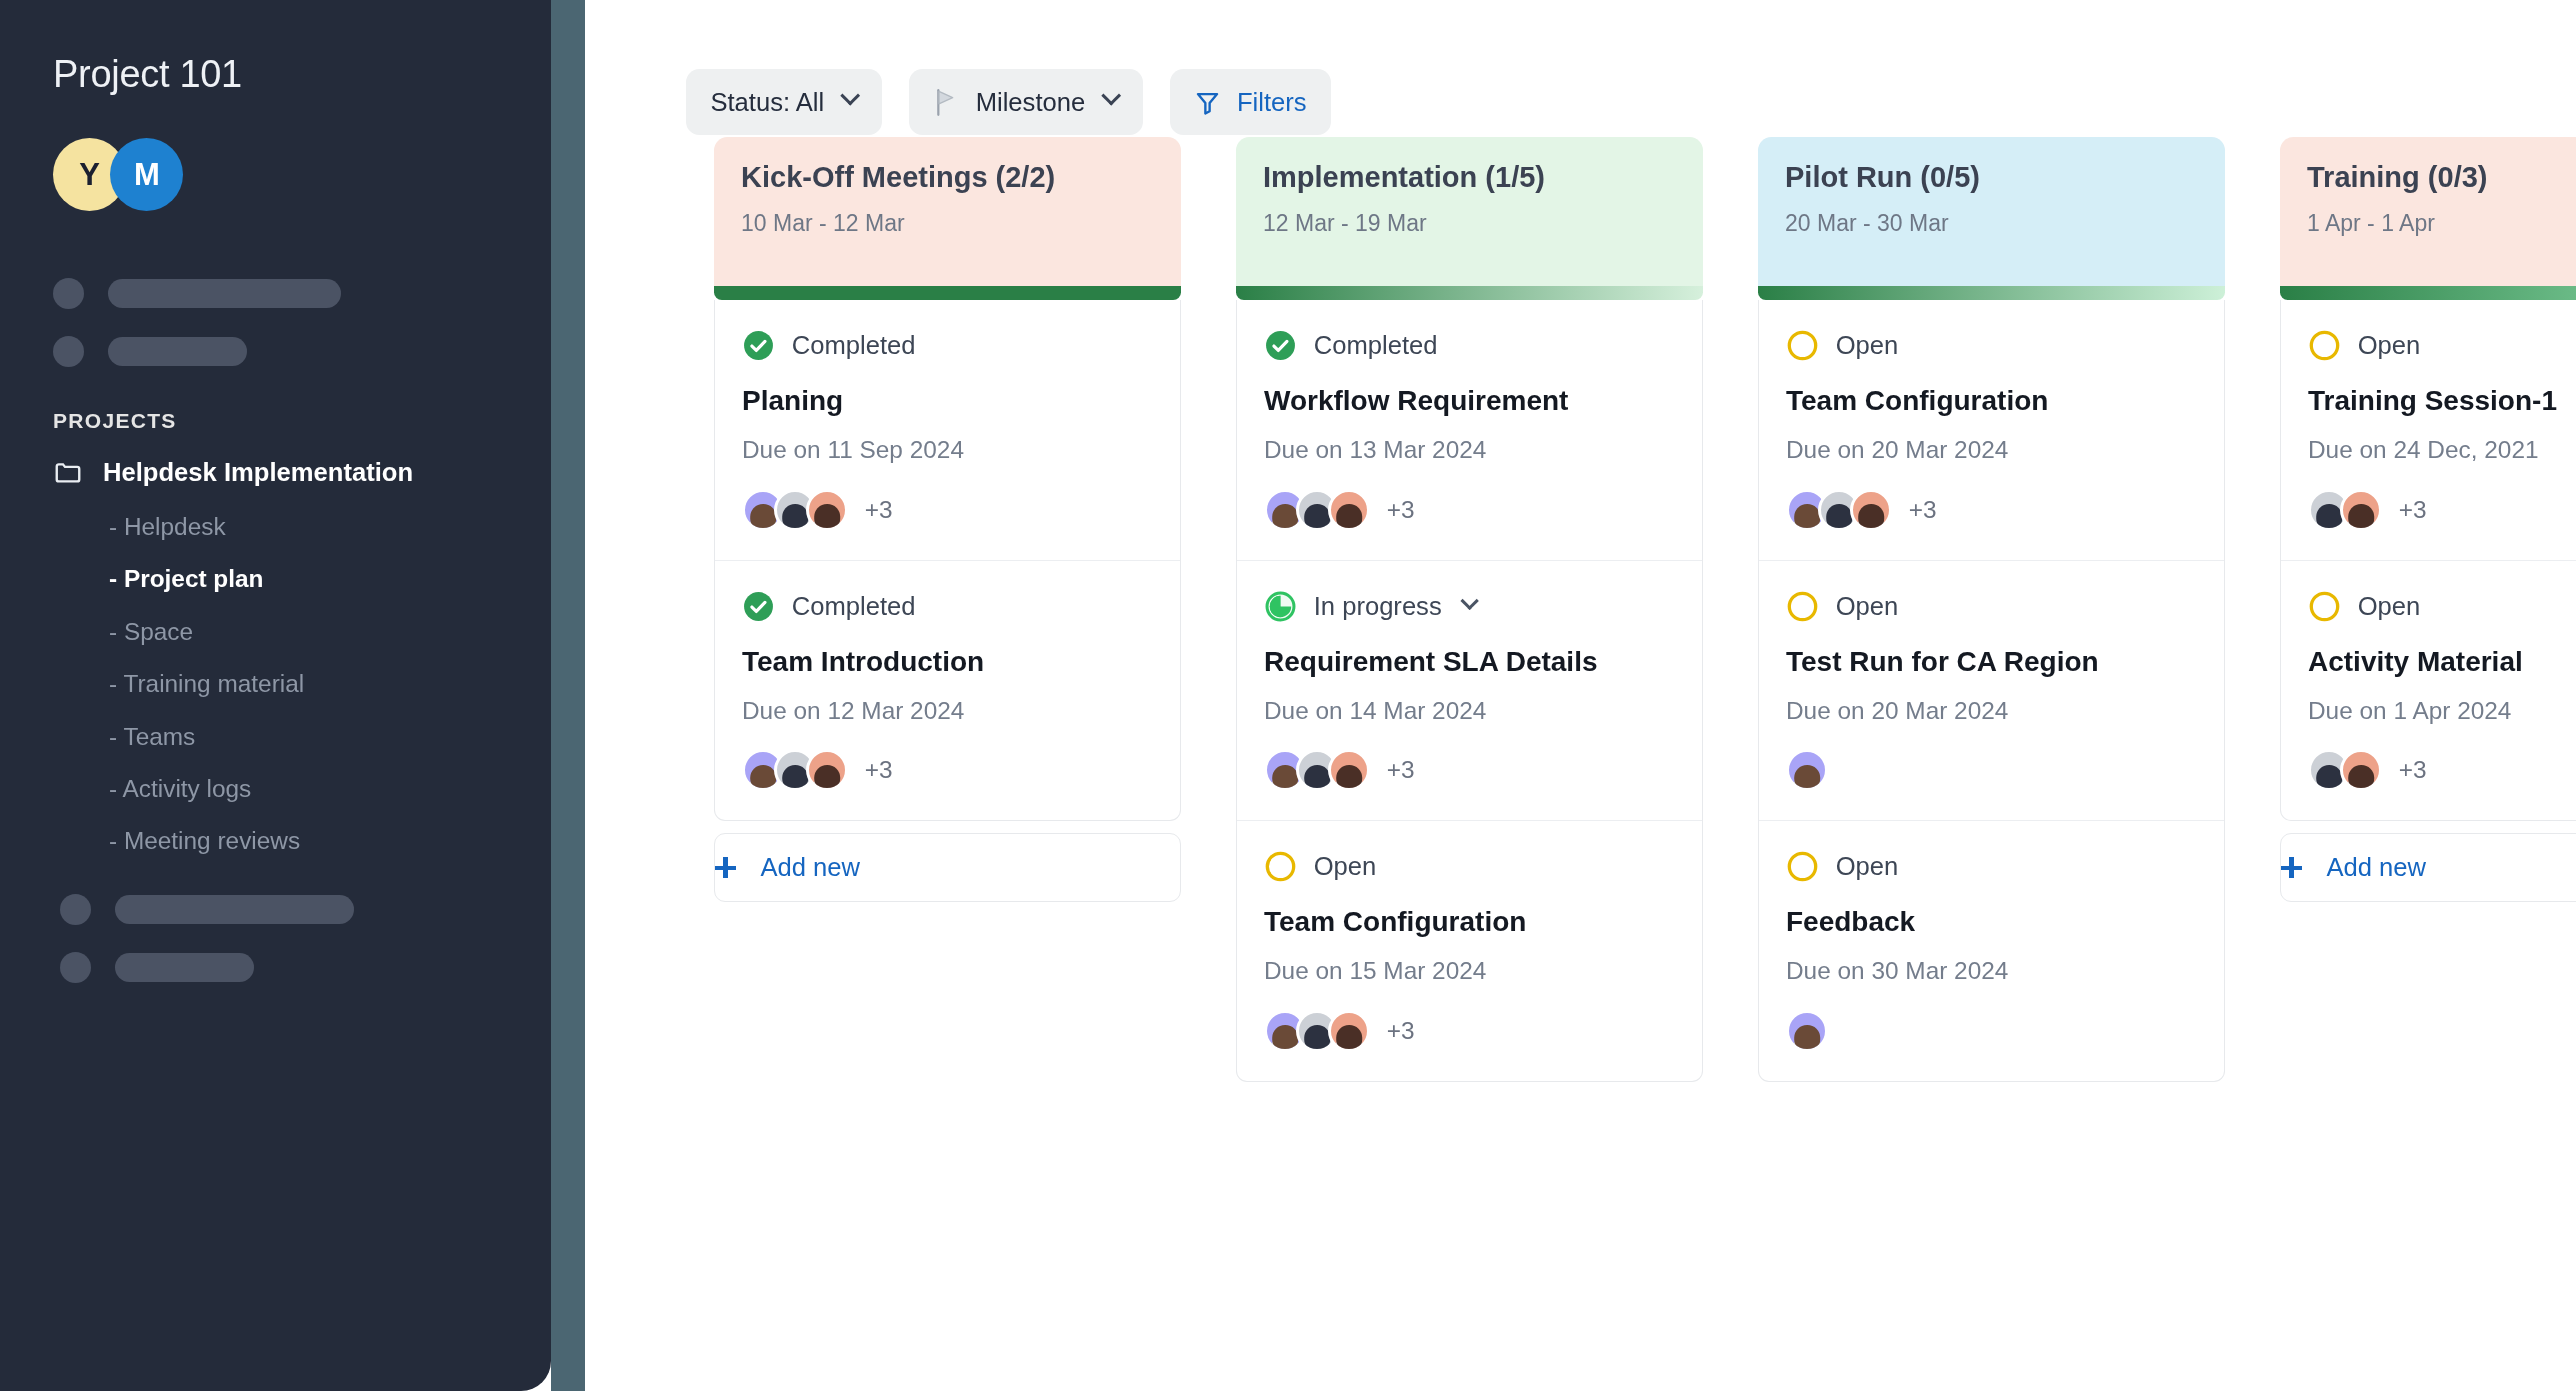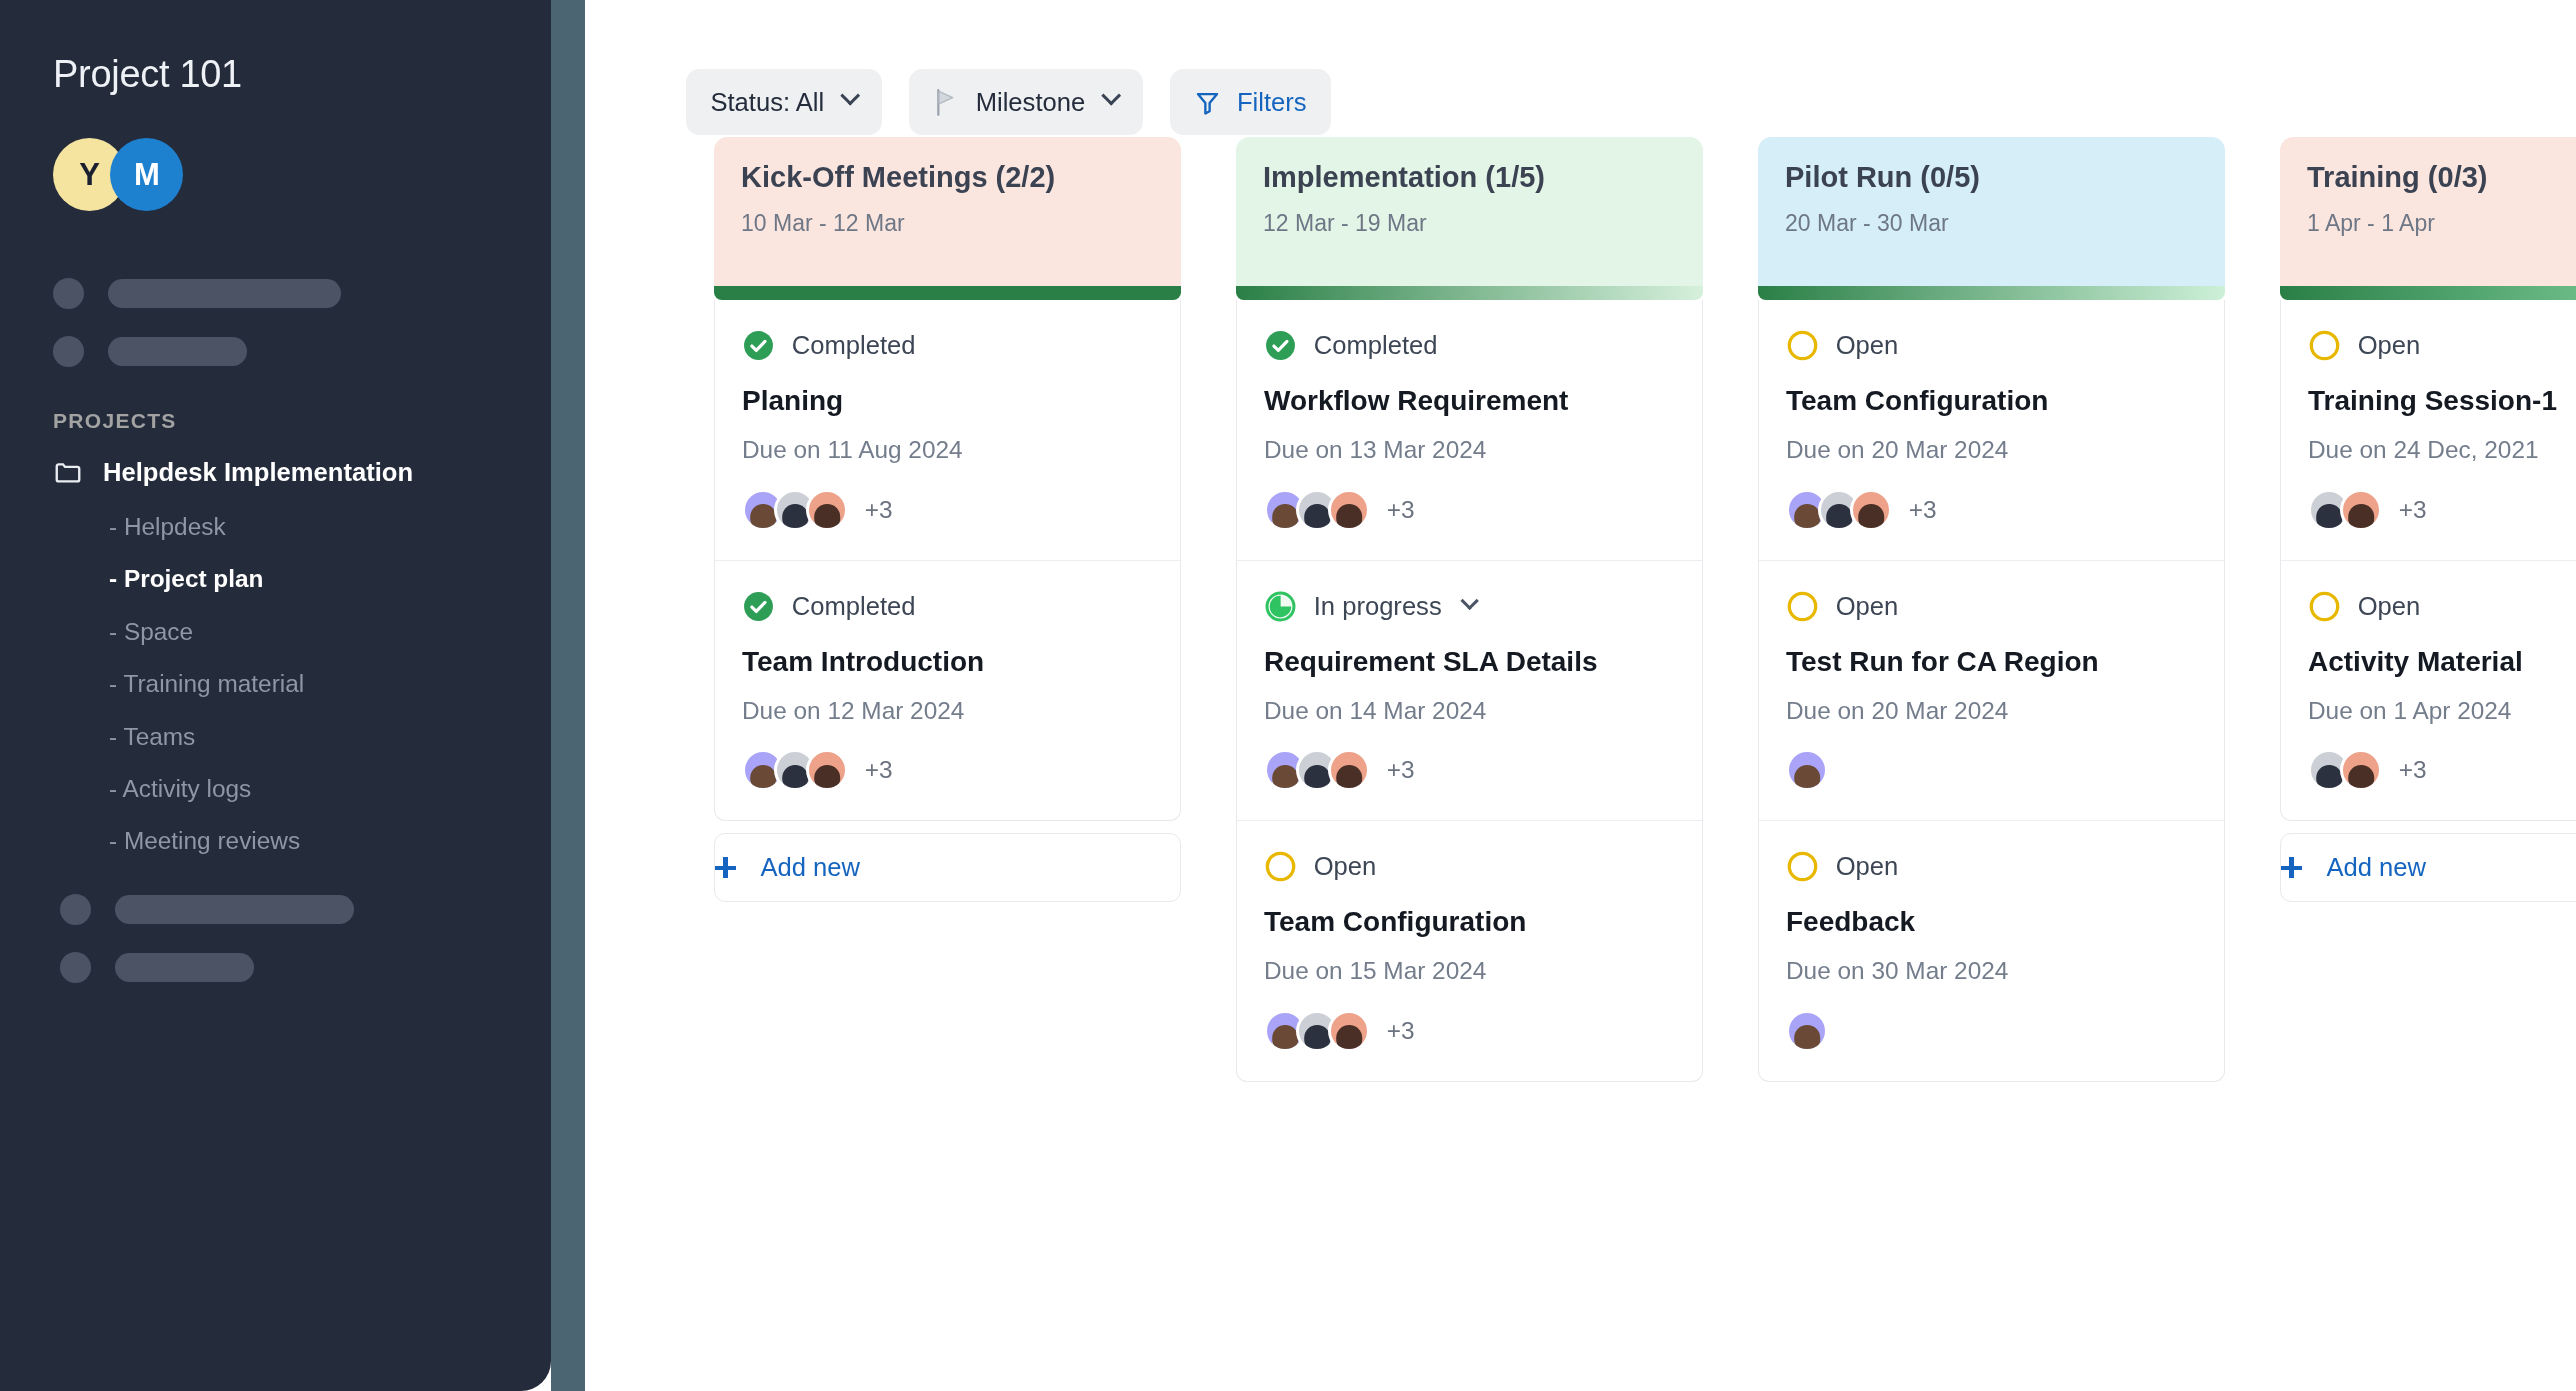--- a/index.html
+++ b/index.html
@@ -44,21 +44,21 @@
     flex: 0 0 auto;
   }
   .av-chip.y { background: #f5e3a0; color: #1b2030; }
   .av-chip.m { background: #1e81d0; color: #ffffff; margin-left: -15.6px; }
 
   .skel-row { display: flex; align-items: center; margin-bottom: 27px; }
   .skel-dot { width: 31px; height: 31px; border-radius: 50%; background: #4b5364; flex: 0 0 auto; }
   .skel-bar { height: 29px; border-radius: 14.4px; background: #4b5364; margin-left: 24.4px; }
 
   .section-label {
-    color: #a3a3a3;
+    color: #e5e5e5;
     font-size: 21px;
     font-weight: 700;
     letter-spacing: 1.3px;
     margin: 42px 0 24.4px 0;
   }
   .folder-row { display: flex; align-items: center; margin-bottom: 25.6px; }
   .folder-icon { width: 30px; height: 30px; flex: 0 0 auto; margin-right: 20px; }
   .folder-name {
     color: #ffffff; font-size: 25.6px; font-weight: 700; white-space: nowrap;
   }
@@ -345,21 +345,21 @@
       <article class="card">
         <div class="status-row">
           <svg class="icon-done" viewBox="0 0 24 24">
     <circle cx="12" cy="12" r="10.5" fill="#2e9e57"></circle>
     <path d="M7.2 12.4l3.2 3.2 6.3-6.6" fill="none" stroke="#fff" stroke-width="2.3" stroke-linecap="round" stroke-linejoin="round"></path>
                 </svg>
           <span class="status-text">Completed</span>
 
         </div>
         <div class="card-title">Planing</div>
-        <div class="card-due">Due on 11 Aug 2024</div>
+        <div class="card-due">Due on 11 Sep 2024</div>
         <div class="assignees">
                 <div class="avatar a1">
             <div class="av-body"></div>
             <div class="av-face "></div>
           </div>
                 <div class="avatar a2">
             <div class="av-body"></div>
             <div class="av-face f2"></div>
           </div>
                 <div class="avatar a3">

